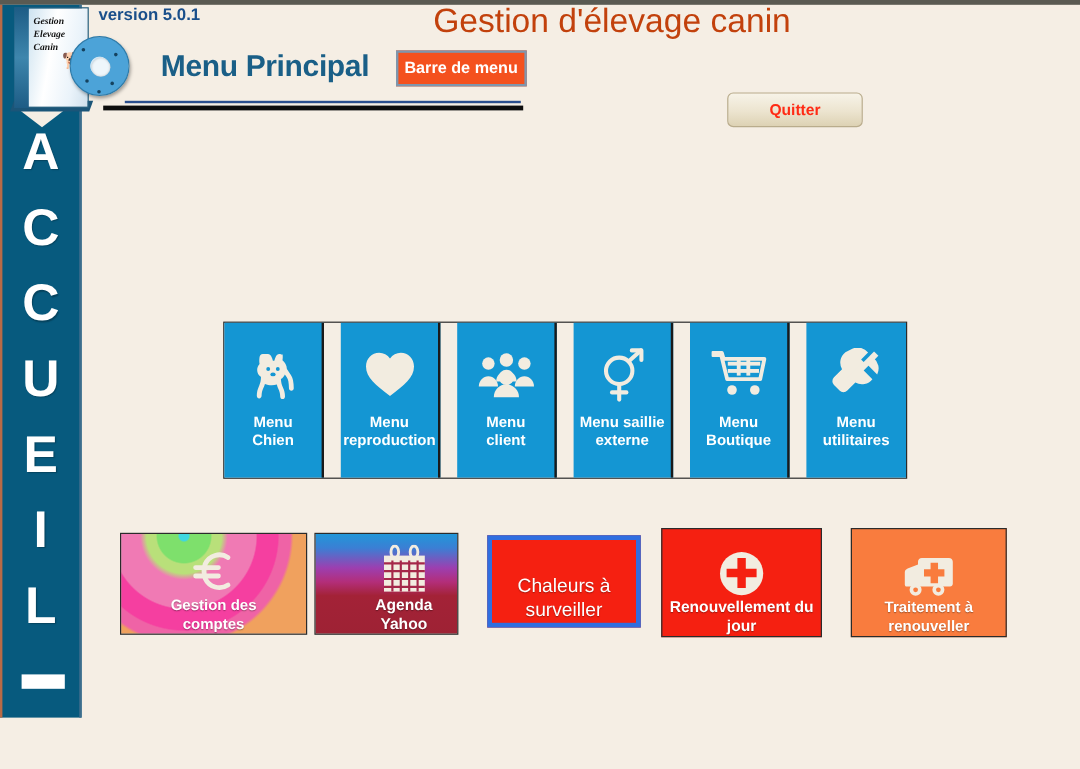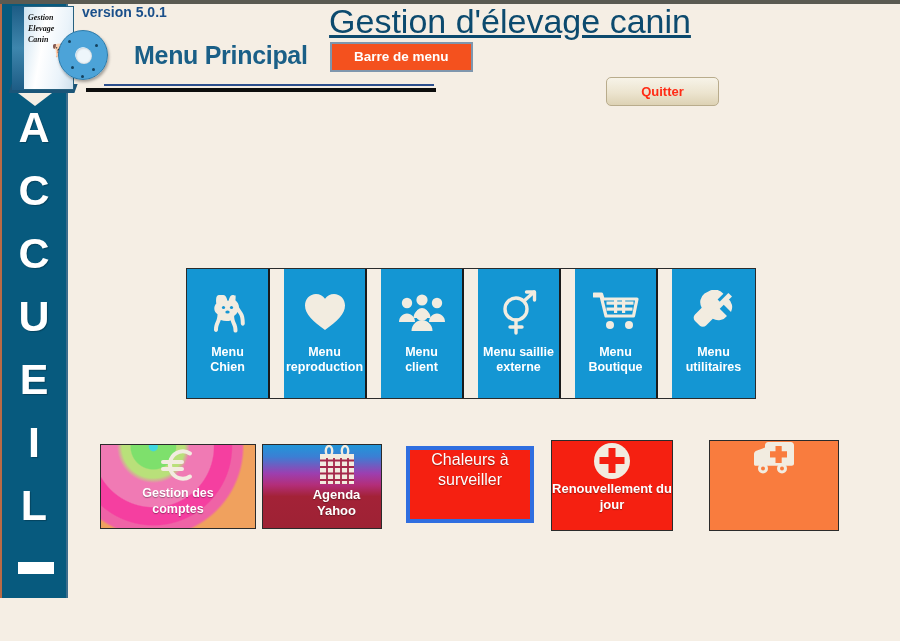--- a/index.html
+++ b/index.html
@@ -144,21 +144,21 @@
     letter-spacing: -.3px;
     z-index: 6;
   }
   .barre-menu {
     position: absolute;
     left: 330px; top: 42px;
     background: #f4511e;
     color: #ffffff;
     font-size: 13.5px;
     font-weight: bold;
-    padding: 5px 22px 6px;
+    padding: 5px 5px 6px;
     border: 2px solid #7f96ad;
     z-index: 6;
     cursor: pointer;
   }
   .divider-blue {
     position: absolute;
     left: 104px; top: 84px;
     width: 330px; height: 2px;
     background: #2b4f8e;
   }
@@ -170,23 +170,22 @@
   }
 
   .app-title {
     position: absolute;
     left: 0; top: 2px;
     width: 900px;
     text-align: center;
     padding-left: 120px;
   }
   .app-title span {
-    font-size: 34px;
-    color: #0c4a6e;
-    text-decoration: underline;
+    font-size: 28px;
+    color: #c2410c;
     font-family: "Liberation Sans", sans-serif;
   }
   .quitter {
     position: absolute;
     left: 606px; top: 41px;
     width: 113px; height: 29px;
     background: linear-gradient(180deg,#f7f3e8 0%, #ece4cf 55%, #ddd2b4 100%);
     border: 1px solid #b9ac8c;
     border-radius: 5px;
     color: #ff2b15;
@@ -237,21 +236,21 @@
     white-space: pre-line;
   }
 
   
   .shortcut {
     position: absolute;
     height: 85px;
     display: flex;
     flex-direction: column;
     align-items: center;
-    justify-content: flex-start;
+    justify-content: flex-end;
     cursor: pointer;
     border: 1px solid #2b2b2b;
   }
   .shortcut .s-glyph { display: flex; align-items: center; justify-content: center; }
   .shortcut .s-label {
     color: #ffffff;
     font-size: 13px;
     font-weight: bold;
     text-align: center;
     line-height: 16px;
@@ -281,21 +280,21 @@
   }
 
   #sc-chaleurs {
     left: 406px; top: 446px; width: 128px; height: 77px;
     background: #f52011;
     border: 4px solid #2f6ee0;
   }
   #sc-chaleurs .s-label { font-size: 16px; line-height: 20px; font-weight: normal; }
 
   #sc-renouv {
-    left: 551px; top: 440px; width: 122px; height: 91px;
+    left: 551px; top: 440px; width: 134px; height: 91px;
     background: #f52011;
   }
 
   #sc-traitement {
     left: 709px; top: 440px; width: 130px; height: 91px;
     background: #f97c3e;
   }
   #sc-traitement .s-label { font-size: 12.5px; }
 </style>
 </head>
@@ -477,13 +476,15 @@
   <div class="s-glyph">
     <svg width="44" height="34" viewBox="0 0 44 34" fill="#f2ece0">
       <path d="M2 13c0-1.5 1-2.6 2.4-3.2L13 6.5V4.2C13 2.4 14.4 1 16.2 1h22.6C40.6 1 42 2.4 42 4.2v18.3c0 1.3-1 2.3-2.3 2.3H3.5C2.6 24.8 2 24 2 23z"></path>
       <path d="M23.5 5h6.2v5.3H35v6.2h-5.3V22h-6.2v-5.5H18v-6.2h5.5z" fill="#f97c3e"></path>
       <circle cx="11" cy="27.5" r="5" fill="#f2ece0"></circle>
       <circle cx="11" cy="27.5" r="2" fill="#f97c3e"></circle>
       <circle cx="30" cy="27.5" r="5" fill="#f2ece0"></circle>
       <circle cx="30" cy="27.5" r="2" fill="#f97c3e"></circle>
     </svg>
   </div>
+  <div class="s-label">Traitement à
+renouveller</div>
 </div>
 
 </body></html>

